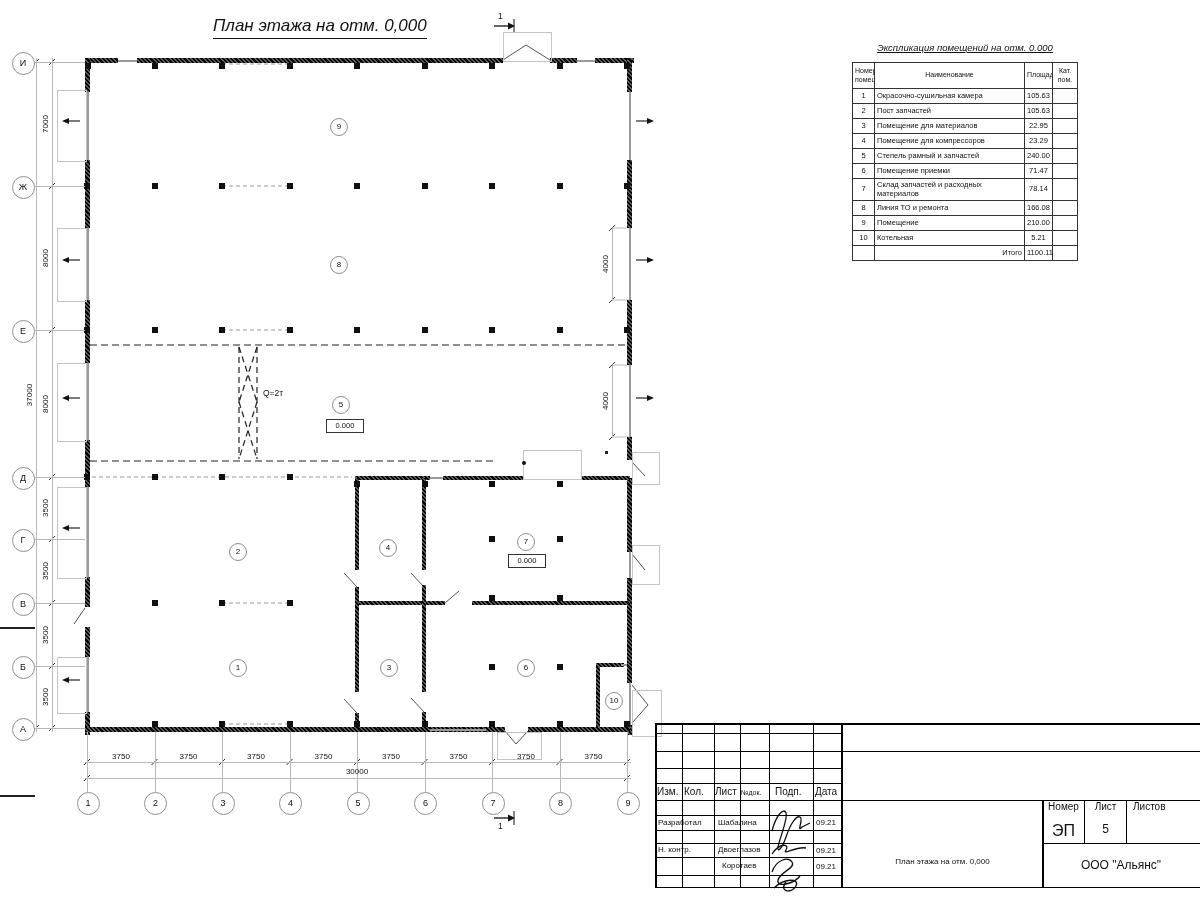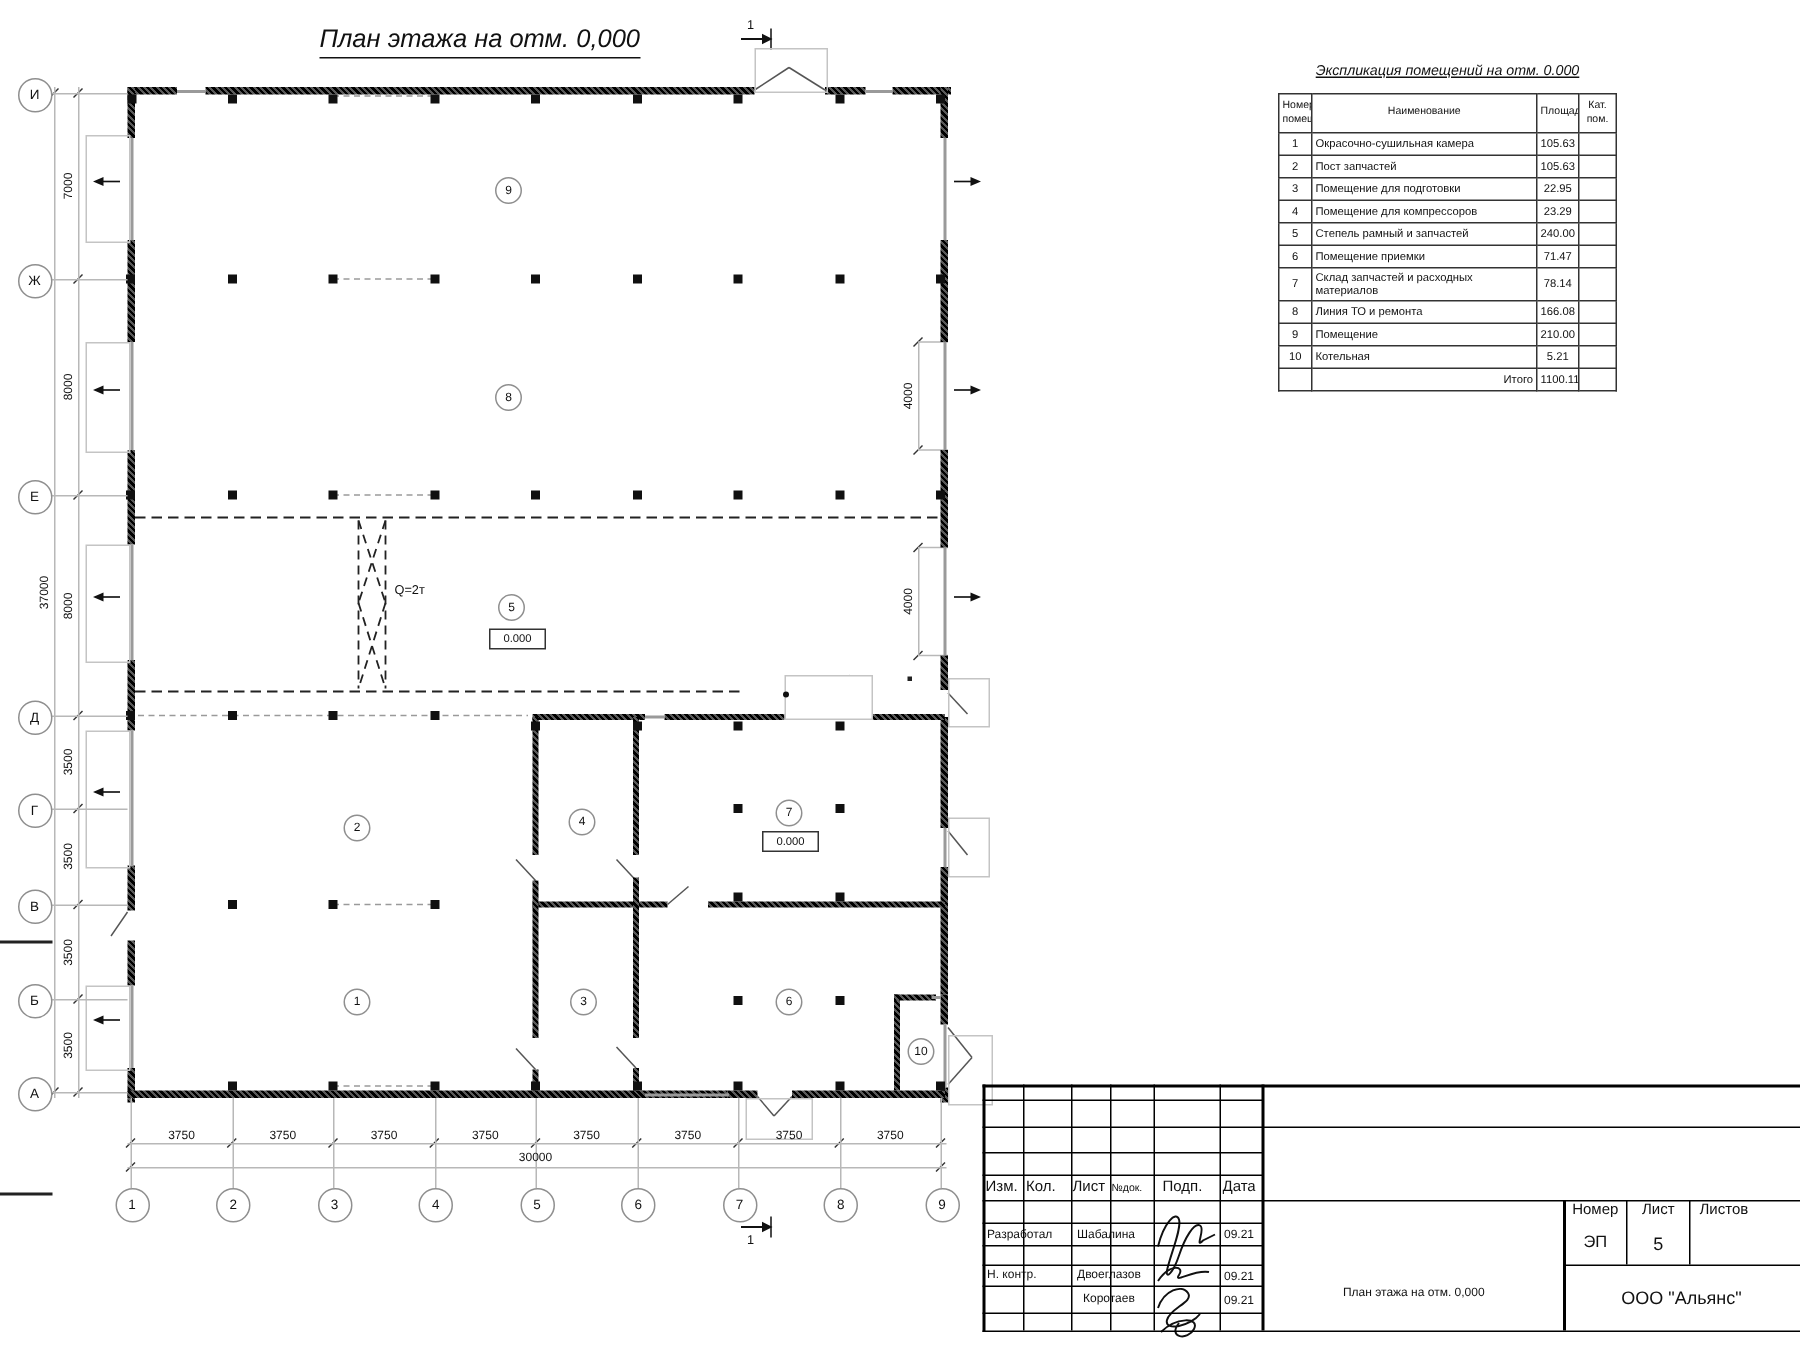--- a/index.html
+++ b/index.html
@@ -69,21 +69,21 @@
         <td class="ctr"></td>
       </tr>
       <tr style="height: 15px;">
         <td class="ctr">2</td>
         <td>Пост запчастей</td>
         <td class="ctr">105.63</td>
         <td class="ctr"></td>
       </tr>
       <tr style="height: 15px;">
         <td class="ctr">3</td>
-        <td>Помещение для подготовки</td>
+        <td>Помещение для материалов</td>
         <td class="ctr">22.95</td>
         <td class="ctr"></td>
       </tr>
       <tr style="height: 15px;">
         <td class="ctr">4</td>
         <td>Помещение для компрессоров</td>
         <td class="ctr">23.29</td>
         <td class="ctr"></td>
       </tr>
       <tr style="height: 15px;">
@@ -147,21 +147,21 @@
 <div class="abs tb-small" style="left:658px;top:845px;">Н. контр.</div>
 <div class="abs tb-small" style="left:718px;top:845px;">Двоеглазов</div>
 <div class="abs tb-small" style="left:816px;top:846px;">09.21</div>
 <div class="abs tb-small" style="left:658px;top:906px;">ГИП</div>
 <div class="abs tb-small" style="left:722px;top:861px;">Коротаев</div>
 <div class="abs tb-small" style="left:816px;top:862px;">09.21</div>
 
 <div class="abs tb-text ctr" style="left:1043px;top:801px;width:41px;">Номер</div>
 <div class="abs tb-text ctr" style="left:1085px;top:801px;width:41px;">Лист</div>
 <div class="abs tb-text" style="left:1133px;top:801px;width:66px;">Листов</div>
-<div class="abs ctr" style="left:1043px;top:822px;width:41px;font-size:11px;">ЭП</div>
+<div class="abs ctr" style="left:1043px;top:822px;width:41px;font-size:16px;">ЭП</div>
 <div class="abs ctr" style="left:1085px;top:822px;width:41px;font-size:12px;">5</div>
 <div class="abs ctr tb-small" style="left:845px;top:857px;width:195px;">План этажа на отм. 0,000</div>
 <div class="abs ctr" style="left:1042px;top:858px;width:158px;font-size:12px;">ООО "Альянс"</div>
 
 <svg style="left:768px;top:803px;" width="46" height="52" viewBox="0 0 46 52">
   <path d="M4,28 C8,12 16,4 18,10 C20,16 12,34 10,44 C9,50 14,46 18,34 C22,22 28,12 32,14 C36,16 28,30 34,24 L42,20" fill="none" stroke="#111" stroke-width="1.3"></path>
 </svg>
 <svg style="left:766px;top:838px;" width="48" height="56" viewBox="0 0 48 56">
   <path d="M6,16 C14,4 24,6 20,12 C16,18 30,8 40,10 M6,34 C10,22 22,18 26,24 C30,30 14,34 12,42 C10,50 28,46 34,38 M8,50 C18,40 34,40 30,48 C26,56 12,54 20,44" fill="none" stroke="#111" stroke-width="1.3"></path>
 </svg>

